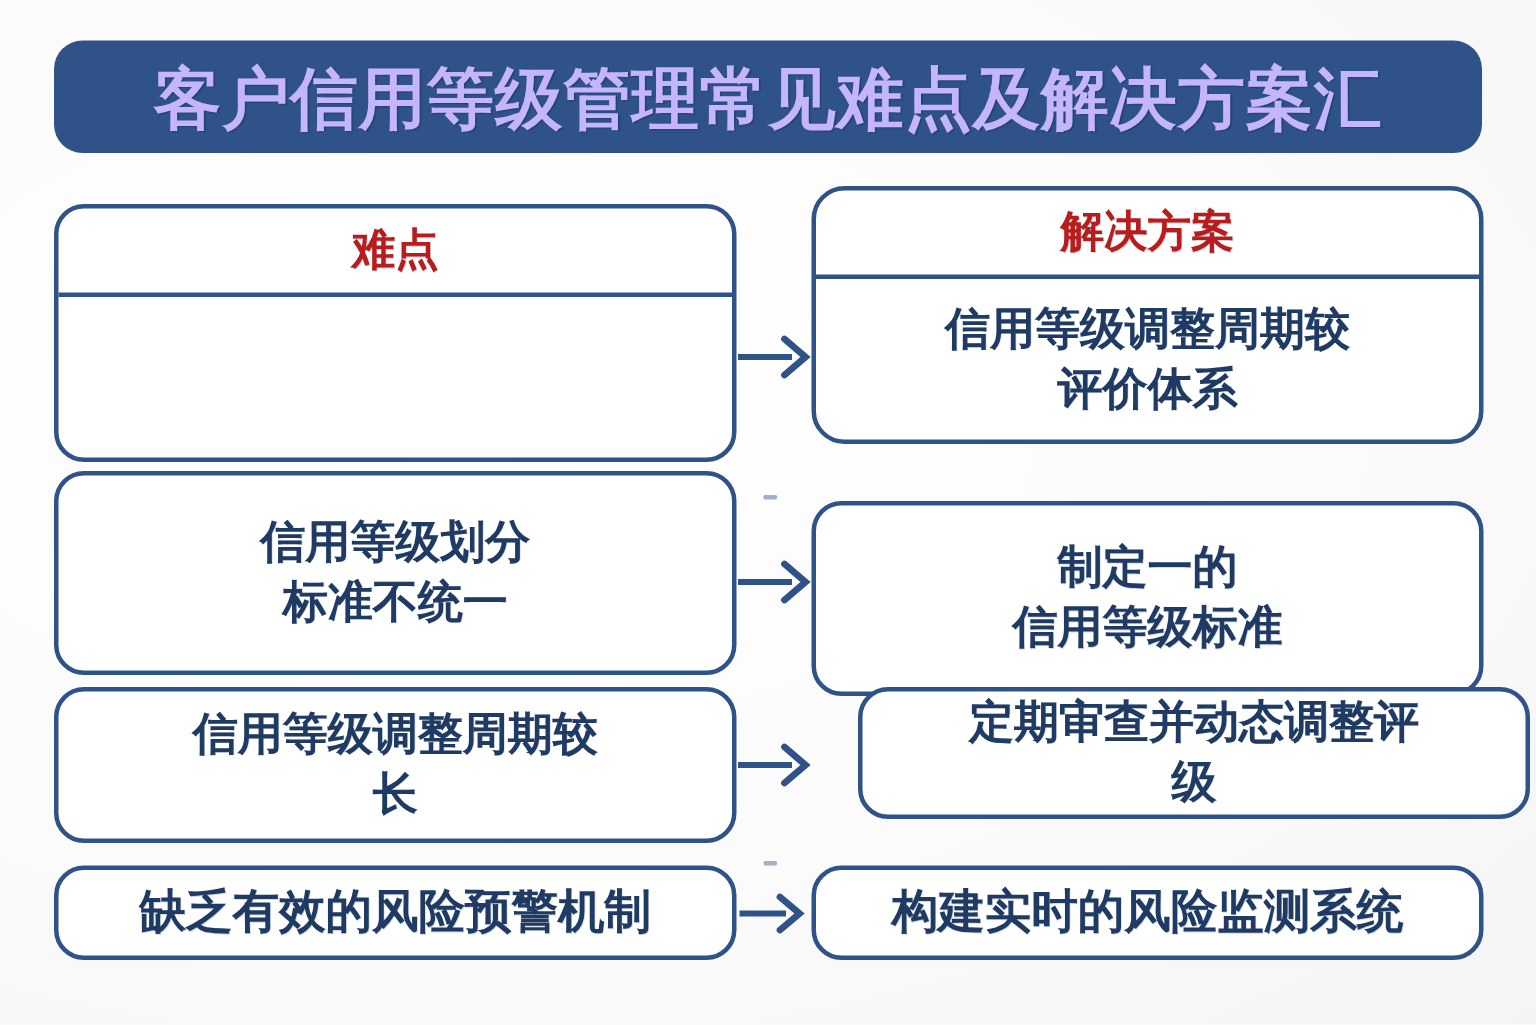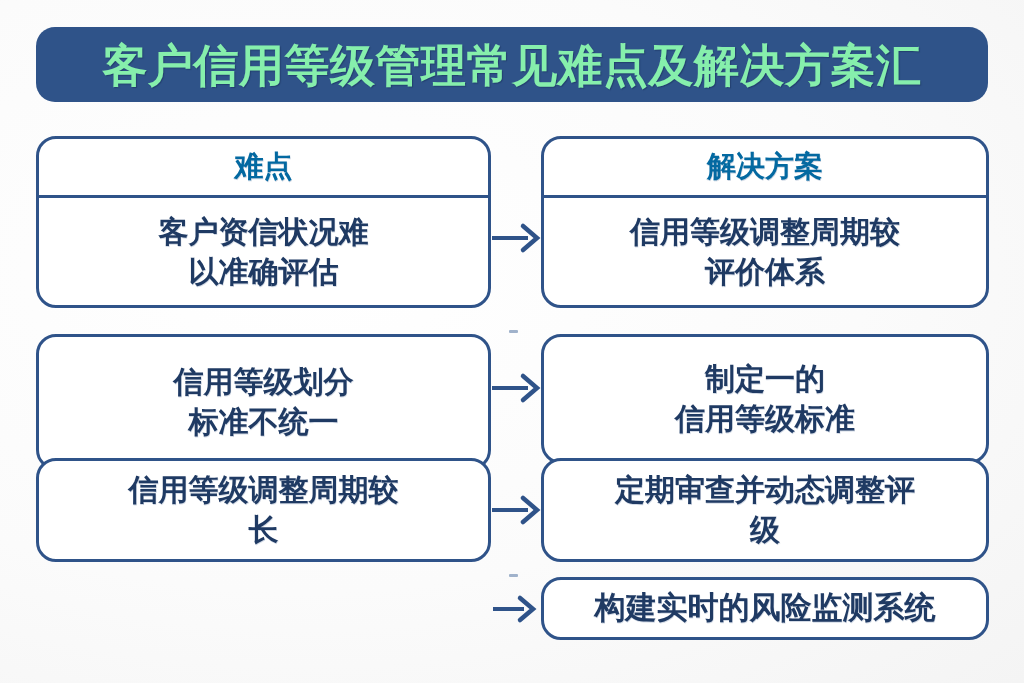--- a/index.html
+++ b/index.html
@@ -39,21 +39,21 @@
     height: 75px;
     background: #2f5389;
     border-radius: 19px;
     display: flex;
     align-items: center;
     justify-content: center;
     overflow: hidden;
     box-sizing: border-box;
   }
   .title-text {
-    color: #86efac;
+    color: #c4b5fd;
     font-size: 45px;
     font-weight: bold;
     letter-spacing: 0.5px;
     white-space: nowrap;
     line-height: 1;
     text-shadow: 1px 1px 1px rgba(20,40,80,0.45);
     transform: translateY(1px);
   }
 
   
@@ -69,21 +69,21 @@
   }
   .node-header {
     flex: 0 0 auto;
     height: 56px;
     display: flex;
     align-items: center;
     justify-content: center;
     border-bottom: 3px solid #2f5389;
   }
   .node-header-text {
-    color: #0369a1;
+    color: #b91c1c;
     font-size: 29px;
     font-weight: bold;
     line-height: 1.1;
     text-shadow: 0.5px 0.5px 0 rgba(60,90,140,0.25);
   }
   .node-body {
     flex: 1 1 auto;
     display: flex;
     align-items: center;
     justify-content: center;
@@ -127,44 +127,40 @@
 <div class="stage">
 
   <div class="title-bar">
     <span class="title-text">客户信用等级管理常见难点及解决方案汇</span>
   </div>
 
   <div class="node" style="left:36px; top:136px; width:455px; height:172px;">
     <div class="node-header">
       <span class="node-header-text">难点</span>
     </div>
-    <div class="node-body">
-      <span class="node-body-text">客户资信状况难
-以准确评估</span>
-    </div>
-  </div>
-
-  <div class="node" style="left:541px; top:136px; width:448px; height:172px;">
+  </div>
+
+  <div class="node" style="left:541px; top:124px; width:448px; height:172px;border-radius:22px;">
     <div class="node-header">
       <span class="node-header-text">解决方案</span>
     </div>
     <div class="node-body">
       <span class="node-body-text">信用等级调整周期较
 评价体系</span>
     </div>
   </div>
 
   <svg class="arrow" style="left:490px; top:222px;" width="55" height="32" viewBox="0 0 55 32">
     <path d="M2,16 L38,16" stroke="#2f5389" stroke-width="4" fill="none" stroke-linecap="butt"></path>
     <path d="M33,4 L47,16 L33,28" stroke="#2f5389" stroke-width="4.5" fill="none" stroke-linecap="round" stroke-linejoin="miter"></path>
   </svg>
 
   <div class="tick" style="left:509px; top:330px;"></div>
 
-  <div class="node" style="left:36px; top:334px; width:455px; height:136px;">
+  <div class="node" style="left:36px; top:314px; width:455px; height:136px;">
     <div class="node-body">
       <span class="node-body-text">信用等级划分
 标准不统一</span>
     </div>
   </div>
 
   <div class="node" style="left:541px; top:334px; width:448px; height:130px;">
     <div class="node-body">
       <span class="node-body-text">制定一的
 信用等级标准</span>
@@ -176,34 +172,39 @@
     <path d="M33,4 L47,16 L33,28" stroke="#2f5389" stroke-width="4.5" fill="none" stroke-linecap="round" stroke-linejoin="miter"></path>
   </svg>
 
   <div class="node" style="left:36px; top:458px; width:455px; height:104px;">
     <div class="node-body">
       <span class="node-body-text">信用等级调整周期较
 长</span>
     </div>
   </div>
 
-  <div class="node" style="left:541px; top:458px; width:448px; height:104px;">
+  <div class="node" style="left:572px; top:458px; width:448px; height:88px;">
     <div class="node-body">
       <span class="node-body-text">定期审查并动态调整评
 级</span>
     </div>
   </div>
 
   <svg class="arrow" style="left:490px; top:494px;" width="55" height="32" viewBox="0 0 55 32">
     <path d="M2,16 L38,16" stroke="#2f5389" stroke-width="4" fill="none" stroke-linecap="butt"></path>
     <path d="M33,4 L47,16 L33,28" stroke="#2f5389" stroke-width="4.5" fill="none" stroke-linecap="round" stroke-linejoin="miter"></path>
   </svg>
 
   <div class="tick" style="left:509px; top:574px;"></div>
 
+  <div class="node compact" style="left:36px; top:577px; width:455px; height:63px;">
+    <div class="node-body">
+      <span class="node-body-text">缺乏有效的风险预警机制</span>
+    </div>
+  </div>
 
   <div class="node compact" style="left:541px; top:577px; width:448px; height:63px;font-family:Liberation Serif, serif;">
     <div class="node-body">
       <span class="node-body-text">构建实时的风险监测系统</span>
     </div>
   </div>
 
   <svg class="arrow" style="left:491px; top:593px;" width="52" height="32" viewBox="0 0 52 32">
     <path d="M2,16 L33,16" stroke="#2f5389" stroke-width="4" fill="none" stroke-linecap="butt"></path>
     <path d="M29,5 L42,16 L29,27" stroke="#2f5389" stroke-width="4.5" fill="none" stroke-linecap="round" stroke-linejoin="miter"></path>

